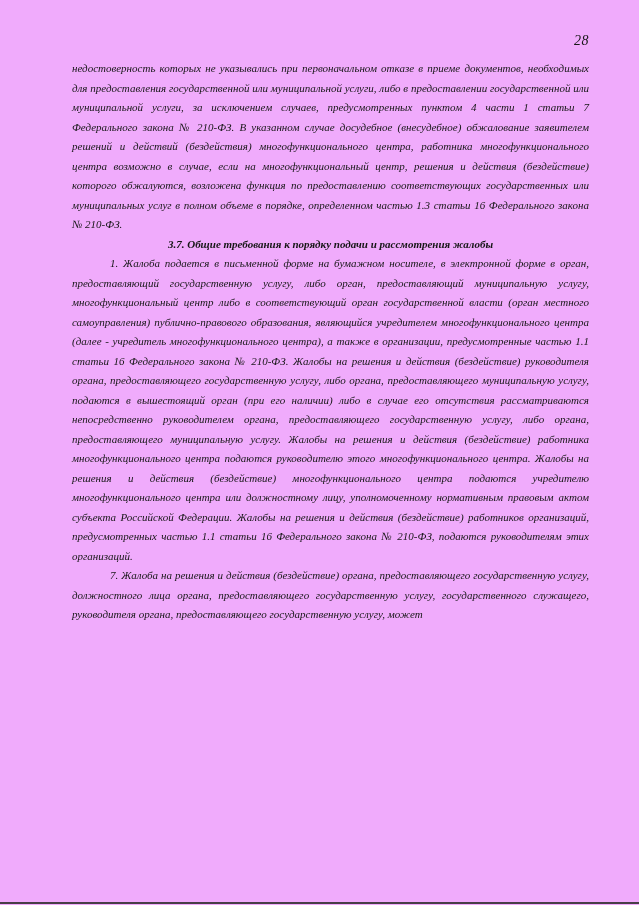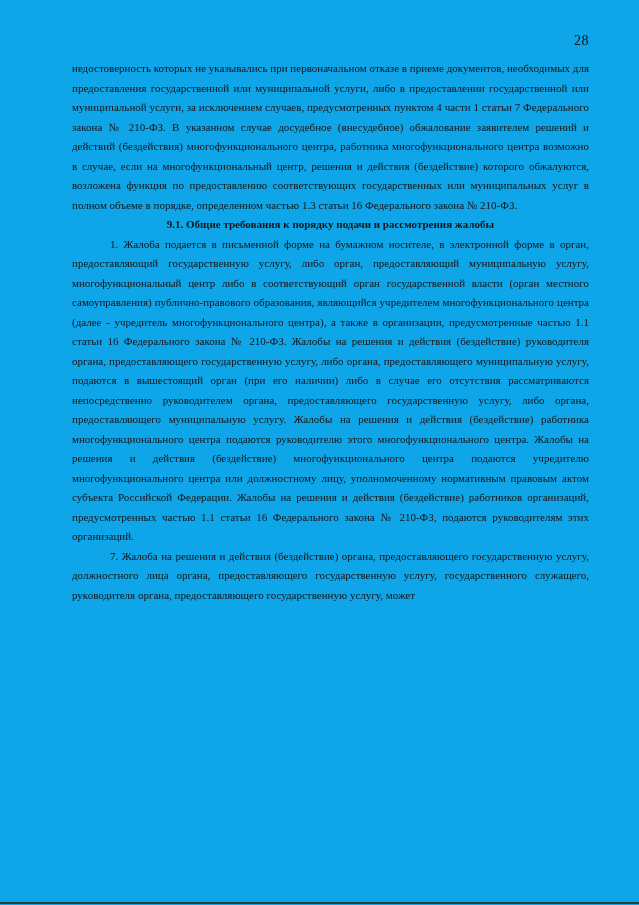--- a/index.html
+++ b/index.html
@@ -10,22 +10,23 @@
     width: 639px;
     height: 905px;
     background: #f6f6f4;
     position: relative;
     overflow: hidden;
     font-family: "Liberation Serif", "DejaVu Serif", serif;
   }
   .page {
     position: absolute;
     inset: 0;
-    background: #0ea5e9;
+    background: #f0abfc;
     color: #161616;
+    font-style: italic;
   }
   .page-number {
     position: absolute;
     top: 33px;
     right: 50px;
     font-size: 14px;
     letter-spacing: 0.5px;
   }
   .text-block {
     position: absolute;
@@ -62,21 +63,21 @@
 <body>
 
 <div class="page">
 
   <div class="page-number">28</div>
 
   <div class="text-block">
 
     <p>недостоверность которых не указывались при первоначальном отказе в приеме документов, необходимых для предоставления государственной или муниципальной услуги, либо в предоставлении государственной или муниципальной услуги, за исключением случаев, предусмотренных пунктом 4 части 1 статьи 7 Федерального закона № 210-ФЗ. В указанном случае досудебное (внесудебное) обжалование заявителем решений и действий (бездействия) многофункционального центра, работника многофункционального центра возможно в случае, если на многофункциональный центр, решения и действия (бездействие) которого обжалуются, возложена функция по предоставлению соответствующих государственных или муниципальных услуг в полном объеме в порядке, определенном частью 1.3 статьи 16 Федерального закона № 210-ФЗ.</p>
 
-    <p class="section-heading">9.1. Общие требования к порядку подачи и рассмотрения жалобы</p>
+    <p class="section-heading">3.7. Общие требования к порядку подачи и рассмотрения жалобы</p>
 
     <p class="indent">1. Жалоба подается в письменной форме на бумажном носителе, в электронной форме в орган, предоставляющий государственную услугу, либо орган, предоставляющий муниципальную услугу, многофункциональный центр либо в соответствующий орган государственной власти (орган местного самоуправления) публично-правового образования, являющийся учредителем многофункционального центра (далее - учредитель многофункционального центра), а также в организации, предусмотренные частью 1.1 статьи 16 Федерального закона № 210-ФЗ. Жалобы на решения и действия (бездействие) руководителя органа, предоставляющего государственную услугу, либо органа, предоставляющего муниципальную услугу, подаются в вышестоящий орган (при его наличии) либо в случае его отсутствия рассматриваются непосредственно руководителем органа, предоставляющего государственную услугу, либо органа, предоставляющего муниципальную услугу. Жалобы на решения и действия (бездействие) работника многофункционального центра подаются руководителю этого многофункционального центра. Жалобы на решения и действия (бездействие) многофункционального центра подаются учредителю многофункционального центра или должностному лицу, уполномоченному нормативным правовым актом субъекта Российской Федерации. Жалобы на решения и действия (бездействие) работников организаций, предусмотренных частью 1.1 статьи 16 Федерального закона № 210-ФЗ, подаются руководителям этих организаций.</p>
 
     <p class="indent">7. Жалоба на решения и действия (бездействие) органа, предоставляющего государственную услугу, должностного лица органа, предоставляющего государственную услугу, государственного служащего, руководителя органа, предоставляющего государственную услугу, может</p>
 
   </div>
 
   <div class="scan-edge"></div>
 
 </div>

